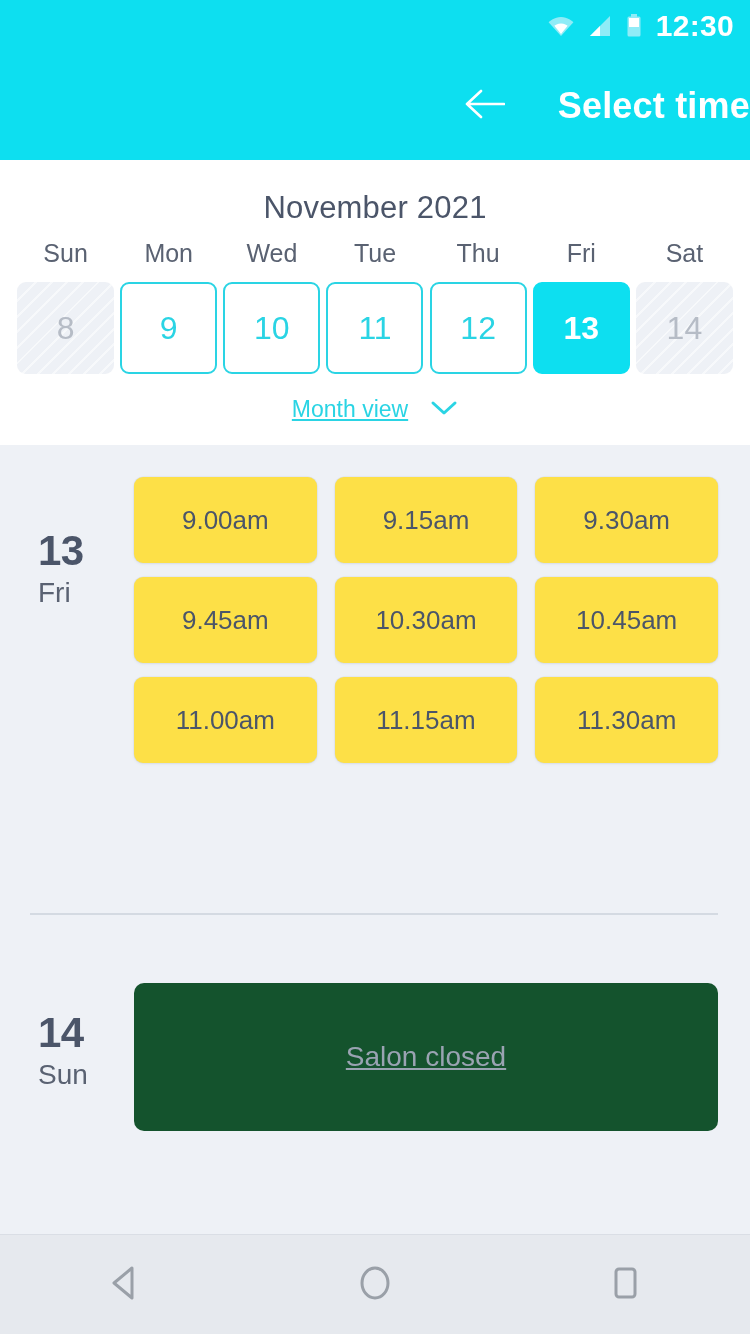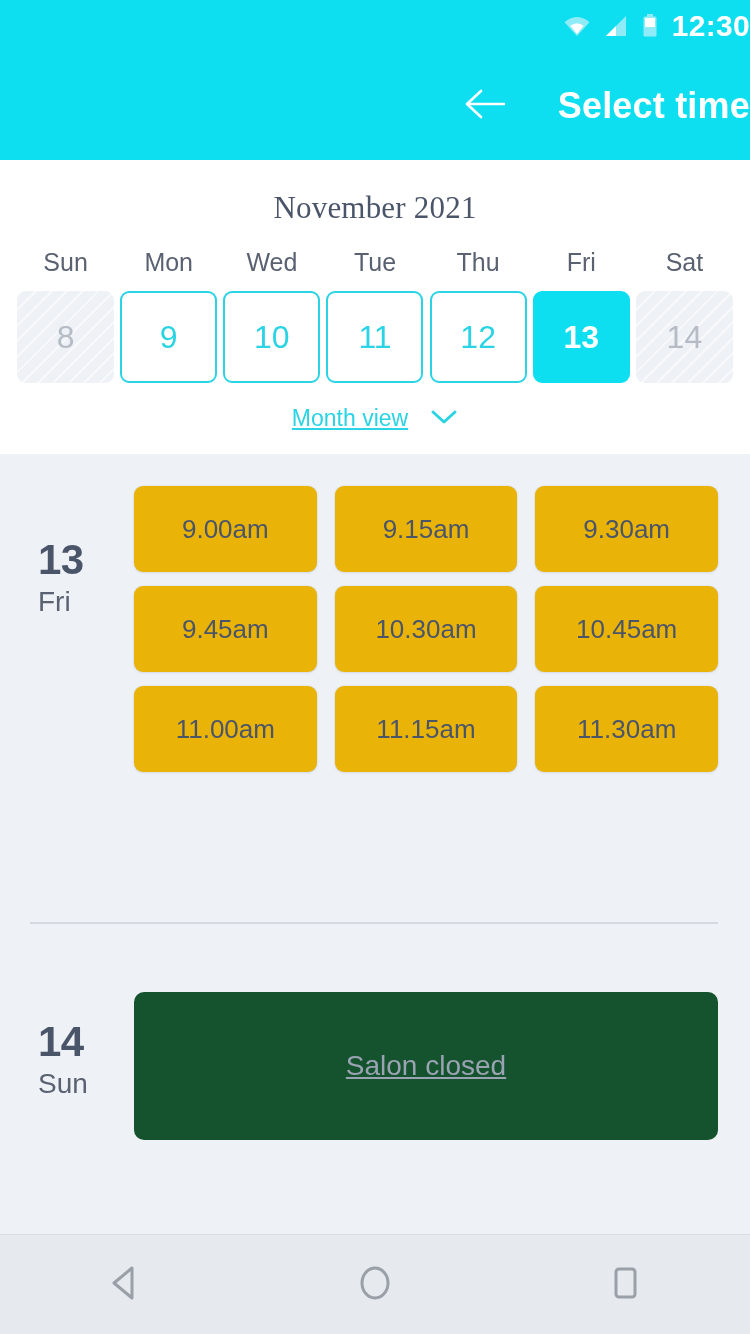--- a/index.html
+++ b/index.html
@@ -8,21 +8,21 @@
     font-family: "Liberation Sans", sans-serif;
     background: #eef1f6;
     overflow: hidden;
   }
   #app { width: 750px; height: 1334px; position: relative; display: flex; flex-direction: column; }
 
   
   .statusbar {
     height: 52px; background: #0ddff0;
     display: flex; align-items: center; justify-content: flex-end;
-    gap: 14px;
+    padding-right: 16px; gap: 14px;
   }
   .sb-icon { display: flex; align-items: center; }
   .sb-time {
     color: #ffffff; font-size: 30px; font-weight: bold;
     letter-spacing: 0.3px; line-height: 1;
   }
 
   
   .appbar {
     height: 108px; background: #0ddff0;
@@ -32,21 +32,21 @@
   .appbar-title { color: #ffffff; font-size: 36px; font-weight: bold; letter-spacing: 0.2px; }
 
   
   .calendar {
     background: #ffffff;
     padding-top: 30px; padding-bottom: 22px;
     flex: 0 0 auto;
   }
   .cal-title {
     text-align: center; color: #4b5569; font-size: 31px;
-    letter-spacing: 0.2px; margin-bottom: 22px; font-family: Liberation Serif, serif;
+    letter-spacing: 0.2px; margin-bottom: 13px;
   }
   .weekrow { display: flex; padding: 0 14px; }
   .weekrow > div { flex: 1 1 0; text-align: center; }
   .dow { color: #5a6272; font-size: 25px; padding-bottom: 14px; }
 
   .datesrow { display: flex; padding: 0 14px; }
   .datesrow > div { flex: 1 1 0; display: flex; justify-content: center; }
   .daycell {
     width: 97px; height: 92px; border-radius: 9px;
     display: flex; align-items: center; justify-content: center;
@@ -82,21 +82,21 @@
   .day-label { width: 96px; flex: 0 0 96px; padding-top: 52px; }
   .day-num { font-size: 42px; font-weight: bold; color: #4b5569; line-height: 1.05; letter-spacing: -0.5px; }
   .day-dow { font-size: 28px; color: #5a6272; line-height: 1.3; margin-top: 2px; }
 
   .slot-grid {
     flex: 1 1 auto; display: grid;
     grid-template-columns: repeat(3, 1fr);
     gap: 14px 18px;
   }
   .slot {
-    height: 86px; background: #eab308; border-radius: 9px;
+    height: 86px; background: #fde047; border-radius: 9px;
     display: flex; align-items: center; justify-content: center;
     font-size: 26px; color: #4b5569;
     box-shadow: 0 1px 3px rgba(80,95,125,0.10), 0 0 0 0.5px rgba(190,200,215,0.35);
     cursor: pointer;
   }
   .slot.empty { background: transparent; box-shadow: none; cursor: default; }
 
   .divider { height: 2px; background: #d4dae2; margin: 50px 32px 0 30px; }
 
   .closed-block { display: flex; padding-left: 38px; padding-right: 32px; margin-top: 68px; }

